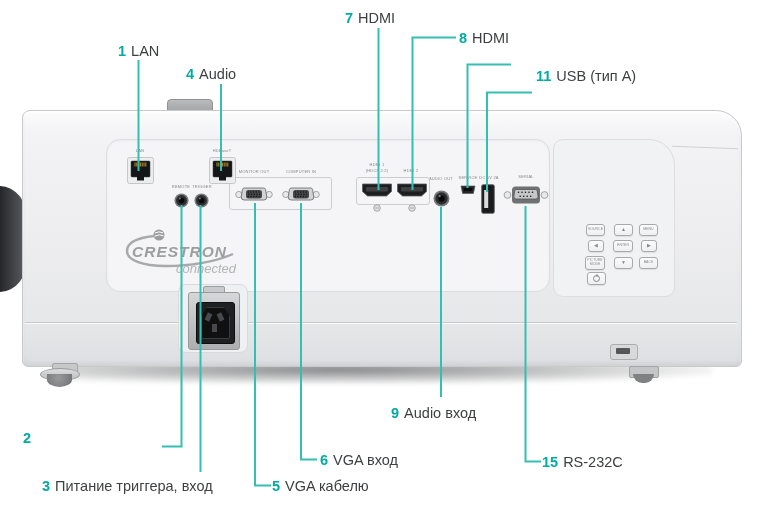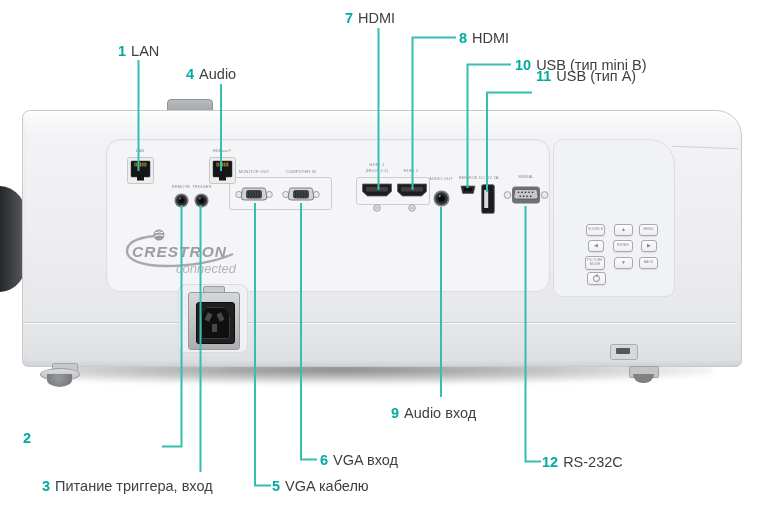--- a/index.html
+++ b/index.html
@@ -293,24 +293,20 @@
     <span class="lbl">Audio</span>
   </div>
   <div class="callout" style="left:345px;top:10px;">
     <span class="num">7</span>
     <span class="lbl">HDMI</span>
   </div>
   <div class="callout" style="left:459px;top:30px;">
     <span class="num">8</span>
     <span class="lbl">HDMI</span>
   </div>
-  <div class="callout" style="left:515px;top:57px;">
-    <span class="num">10</span>
-    <span class="lbl">USB (тип mini B)</span>
-  </div>
   <div class="callout" style="left:536px;top:68px;justify-content:space-between;">
     <span class="num">11</span>
     <span class="lbl">USB (тип A)</span>
   </div>
   <div class="callout wrap" style="left:23px;top:427px;">
     <span class="num">2</span>
   </div>
   <div class="callout" style="left:42px;top:478px;">
     <span class="num">3</span>
     <span class="lbl">Питание триггера, вход</span>
@@ -321,17 +317,17 @@
   </div>
   <div class="callout" style="left:320px;top:452px;">
     <span class="num">6</span>
     <span class="lbl">VGA вход</span>
   </div>
   <div class="callout" style="left:391px;top:405px;">
     <span class="num">9</span>
     <span class="lbl">Audio вход</span>
   </div>
   <div class="callout" style="left:542px;top:454px;">
-    <span class="num">12</span>
+    <span class="num">15</span>
     <span class="lbl">RS-232C</span>
   </div>
 
 </div>
 
 </body></html>

